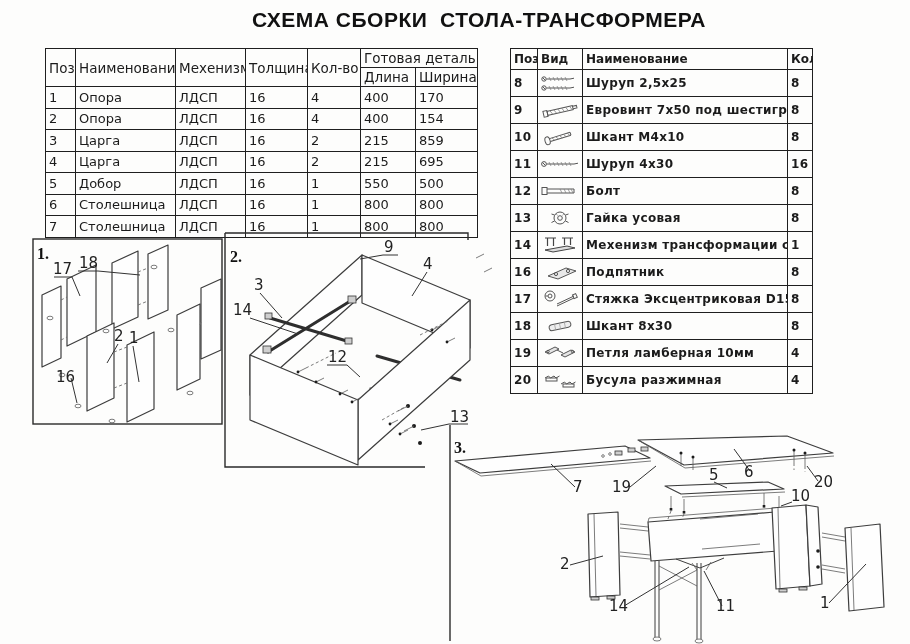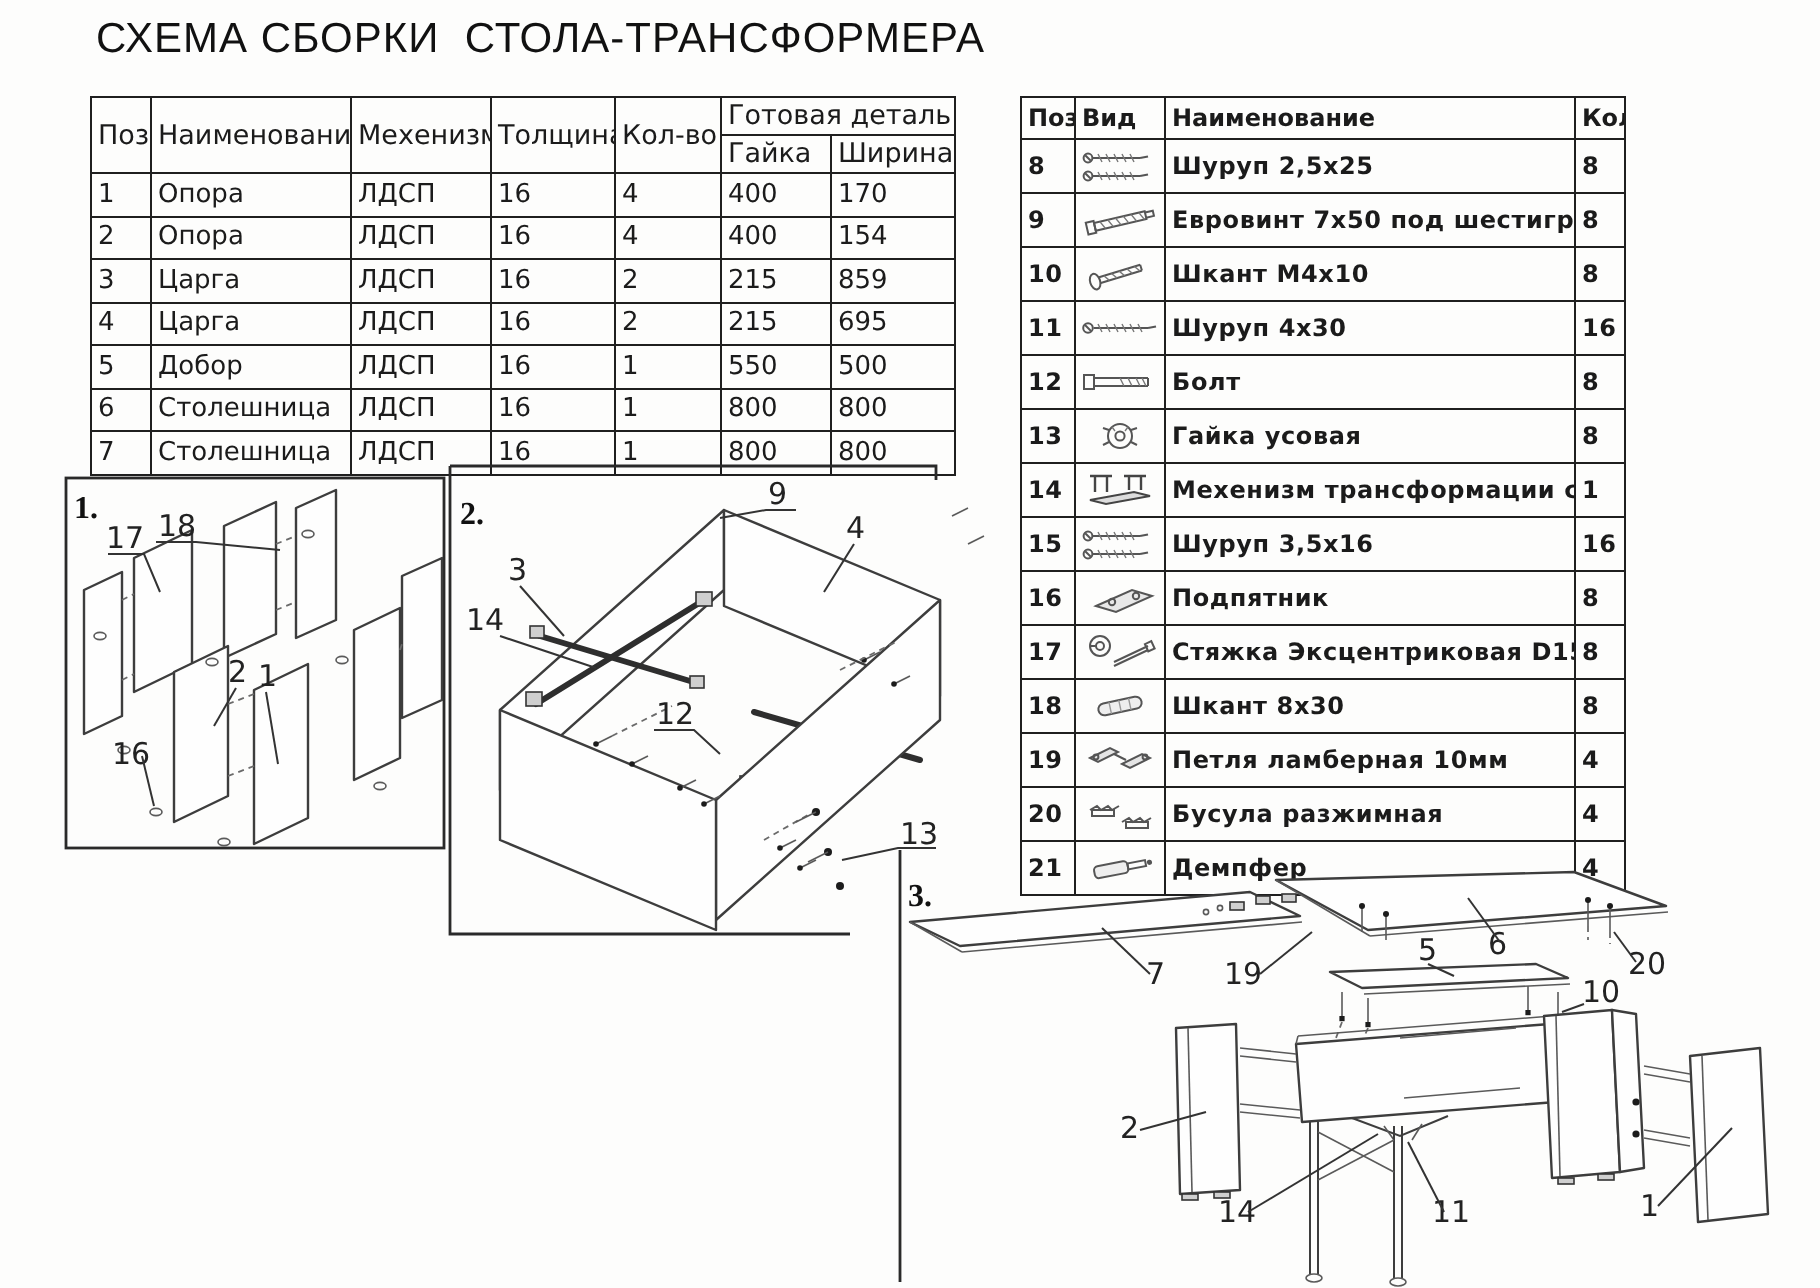--- a/index.html
+++ b/index.html
@@ -1,22 +1,22 @@
 <!DOCTYPE html>
 <html><head>
 <meta charset="utf-8">
 <style>
   html,body{margin:0;padding:0;}
   body{
     width:910px;height:644px;position:relative;overflow:hidden;
     background:#fdfdfc;font-family:"DejaVu Sans",sans-serif;color:#1b1b1b;
   }
   .page-title{
-    position:absolute;left:0;right:0;top:8px;padding-left:48px;
-    font-family:"Liberation Sans",sans-serif;font-weight:normal;font-size:21px;
+    position:absolute;left:0;right:0;top:8px;text-align:center;padding-left:48px;
+    font-family:"Liberation Sans",sans-serif;font-weight:bold;font-size:21px;
     letter-spacing:.5px;white-space:pre;color:#111;
   }
   table{border-collapse:collapse;position:absolute;table-layout:fixed;background:#fdfdfc;}
   th,td{border:1px solid #1f1f1f;padding:0 3px;overflow:hidden;white-space:nowrap;vertical-align:middle;}
   
   #parts-table{left:45px;top:48px;width:432px;font-size:13px;}
   #parts-table th{font-weight:400;text-align:left;font-size:13.5px;height:18px;}
   #parts-table td{height:20.5px;font-weight:400;}
   
   #hw-table{left:510px;top:48px;width:302px;font-size:12px;}
@@ -56,21 +56,21 @@
   <thead>
     <tr>
       <th rowspan="2">Поз.</th>
       <th rowspan="2">Наименование</th>
       <th rowspan="2">Мехенизм</th>
       <th rowspan="2">Толщина</th>
       <th rowspan="2">Кол-во</th>
       <th colspan="2">Готовая деталь</th>
     </tr>
     <tr>
-      <th>Гайка</th>
+      <th>Длина</th>
       <th>Ширина</th>
     </tr>
   </thead>
   <tbody>
       <tr>
         <td>1</td>
         <td>Опора</td>
         <td>ЛДСП</td>
         <td>16</td>
         <td>4</td>
@@ -232,37 +232,20 @@
       <tr>
         <td>14</td>
         <td class="view-cell"><span><svg width="40" height="24" viewBox="0 0 40 24">
               <path d="M5 5h11 M7.5 5v8 M13.5 5v8 M22 5h11 M24.5 5v7 M30.5 5v7" stroke="#444" stroke-width="1.2" fill="none"></path>
               <path d="M5 17l22 -4 8 2 -22 4z" fill="#ddd" stroke="#444" stroke-width="1"></path>
             </svg></span></td>
         <td>Мехенизм трансформации стола</td>
         <td>1</td>
       </tr>
       <tr>
-        <td>15</td>
-        <td class="view-cell"><span><svg width="40" height="24" viewBox="0 0 40 24">
-              <circle cx="4" cy="8" r="2.2" fill="none" stroke="#555" stroke-width="1"></circle>
-              <line x1="2.6" y1="6.6" x2="5.4" y2="9.4" fill="none" stroke="#555" stroke-width="1"></line>
-              <line x1="6.5" y1="8" x2="30" y2="8" fill="none" stroke="#555" stroke-width="1"></line>
-              <path d="M30 8l4 -0.8" fill="none" stroke="#555" stroke-width="1"></path>
-              <path d="M9 6l2 4 M13 6l2 4 M17 6l2 4 M21 6l2 4 M25 6l2 4" stroke="#777" stroke-width=".7" fill="none"></path>
-              <circle cx="4" cy="17" r="2.2" fill="none" stroke="#555" stroke-width="1"></circle>
-              <line x1="2.6" y1="15.6" x2="5.4" y2="18.4" fill="none" stroke="#555" stroke-width="1"></line>
-              <line x1="6.5" y1="17" x2="30" y2="17" fill="none" stroke="#555" stroke-width="1"></line>
-              <path d="M30 17l4 -0.8" fill="none" stroke="#555" stroke-width="1"></path>
-              <path d="M9 15l2 4 M13 15l2 4 M17 15l2 4 M21 15l2 4 M25 15l2 4" stroke="#777" stroke-width=".7" fill="none"></path>
-            </svg></span></td>
-        <td>Шуруп 3,5x16</td>
-        <td>16</td>
-      </tr>
-      <tr>
         <td>16</td>
         <td class="view-cell"><span><svg width="40" height="24" viewBox="0 0 40 24">
               <path d="M8 16 L26 8 L36 11 L18 19 Z" fill="#e8e8e8" stroke="#555" stroke-width="1"></path>
               <circle cx="16" cy="14" r="1.6" fill="none" stroke="#555" stroke-width="1"></circle>
               <circle cx="28" cy="11" r="1.6" fill="none" stroke="#555" stroke-width="1"></circle>
             </svg></span></td>
         <td>Подпятник</td>
         <td>8</td>
       </tr>
       <tr>
@@ -305,32 +288,20 @@
       </tr>
       <tr>
         <td>20</td>
         <td class="view-cell"><span><svg width="40" height="24" viewBox="0 0 40 24">
               <path d="M5 10l3.5-2 2 2 3.5-2 2 2 3.5-2" fill="none" stroke="#555" stroke-width="1"></path>
               <rect x="6" y="10" width="11" height="3" fill="none" stroke="#555" stroke-width="1"></rect>
               <path d="M21 16l3.5-2 2 2 3.5-2 2 2 3.5-2" fill="none" stroke="#555" stroke-width="1"></path>
               <rect x="23" y="16" width="11" height="3" fill="none" stroke="#555" stroke-width="1"></rect>
             </svg></span></td>
         <td>Бусула разжимная</td>
-        <td>4</td>
-      </tr>
-      <tr>
-        <td>21</td>
-        <td class="view-cell"><span><svg width="40" height="24" viewBox="0 0 40 24">
-              <g transform="rotate(-11 20 12)">
-                <rect x="7" y="9" width="17" height="6" rx="2" fill="#eee" stroke="#555" stroke-width="1"></rect>
-                <rect x="24" y="10.5" width="9" height="3" fill="none" stroke="#555" stroke-width="1"></rect>
-                <circle cx="35" cy="12" r="1.3" fill="#555"></circle>
-              </g>
-            </svg></span></td>
-        <td>Демпфер</td>
         <td>4</td>
       </tr>
     </tbody>
 </table>
 
 <svg id="diagrams" width="910" height="416" viewBox="0 228 910 416" xmlns="http://www.w3.org/2000/svg">
 
   <g>
     <rect class="border" x="33" y="239" width="189" height="185"></rect>
     <text class="dnum" x="37" y="259">1.</text>

